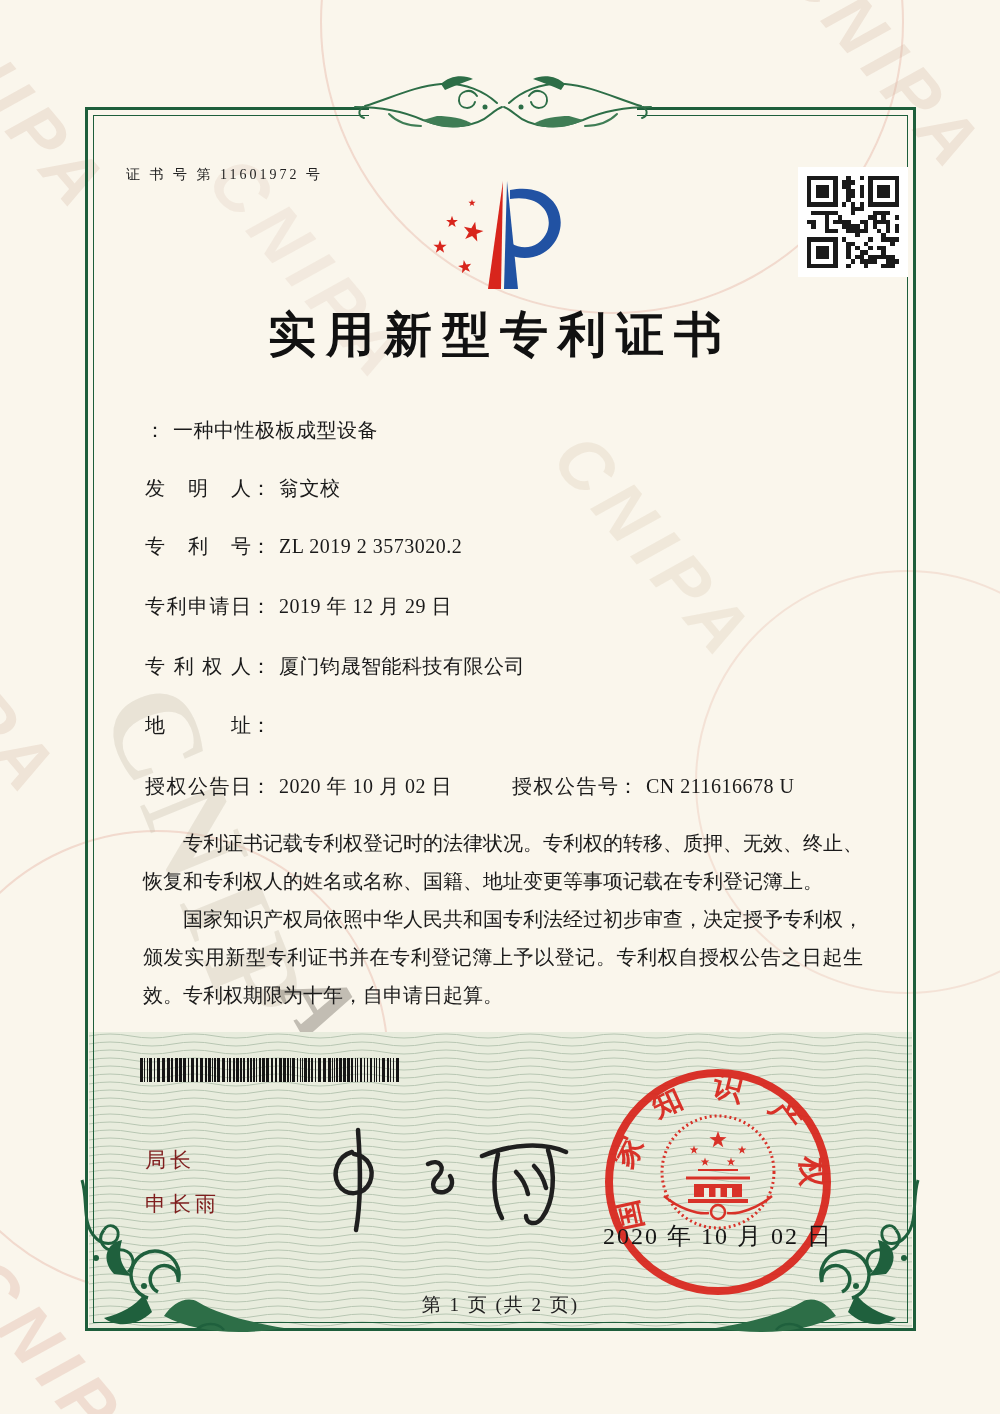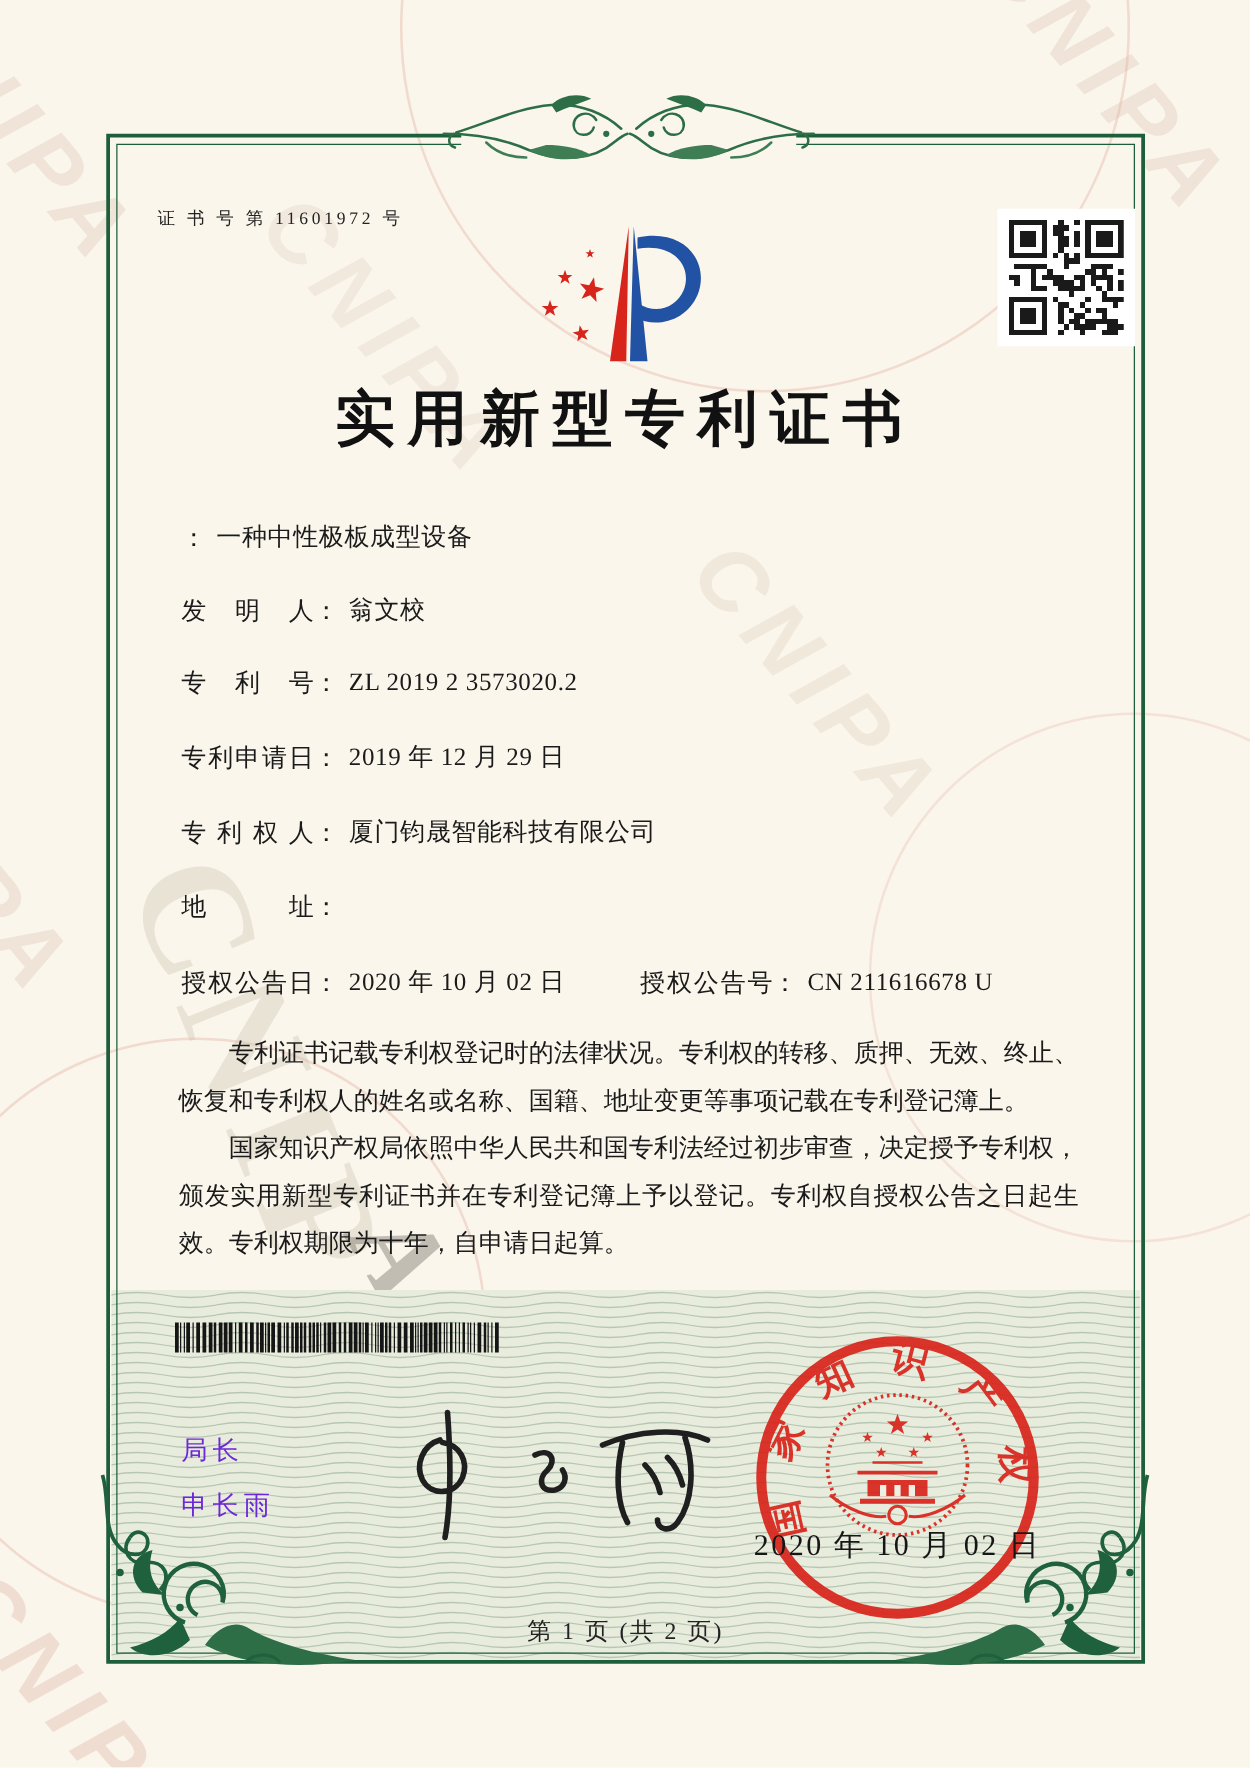--- a/index.html
+++ b/index.html
@@ -59,21 +59,21 @@
   .r1{top:417px;} .r2{top:475px;} .r3{top:533px;} .r4{top:593px;} .r5{top:653px;} .r6{top:712px;} .r7{top:773px;width:740px;}
   .grant-no{position:absolute;left:367px;top:0;display:flex;}
 
   .body-text{position:absolute;left:143px;top:824px;width:720px;font-size:20px;line-height:38px;color:#1a1a1a;
       text-align:justify;}
   .body-text p{margin:0;text-indent:2em;}
 
   .barcode{position:absolute;left:140px;top:1058px;width:262px;height:24px;display:flex;align-items:stretch;}
   .barcode span{display:block;height:100%;}
 
-  .signer{position:absolute;left:145px;font-family:"Liberation Sans",sans-serif;font-size:21px;color:#6d28d9;letter-spacing:4px;}
+  .signer{position:absolute;left:145px;font-family:"Liberation Sans",sans-serif;font-size:21px;color:#7f1d1d;letter-spacing:4px;}
   .signer-title{top:1146px;} .signer-name{top:1190px;}
   .signature{position:absolute;left:300px;top:1122px;}
 
   .seal{position:absolute;left:600px;top:1062px;}
   .seal-date{position:absolute;left:598px;top:1220px;width:240px;text-align:center;font-size:24px;letter-spacing:2px;
       color:#161616;z-index:6;}
 
   .page-info{position:absolute;left:85px;top:1292px;width:831px;text-align:center;font-size:19px;letter-spacing:2px;color:#222;}
   .footer-note{position:absolute;left:0;top:1352px;width:1000px;text-align:center;font-size:22px;letter-spacing:4px;color:#222;}
 </style>

